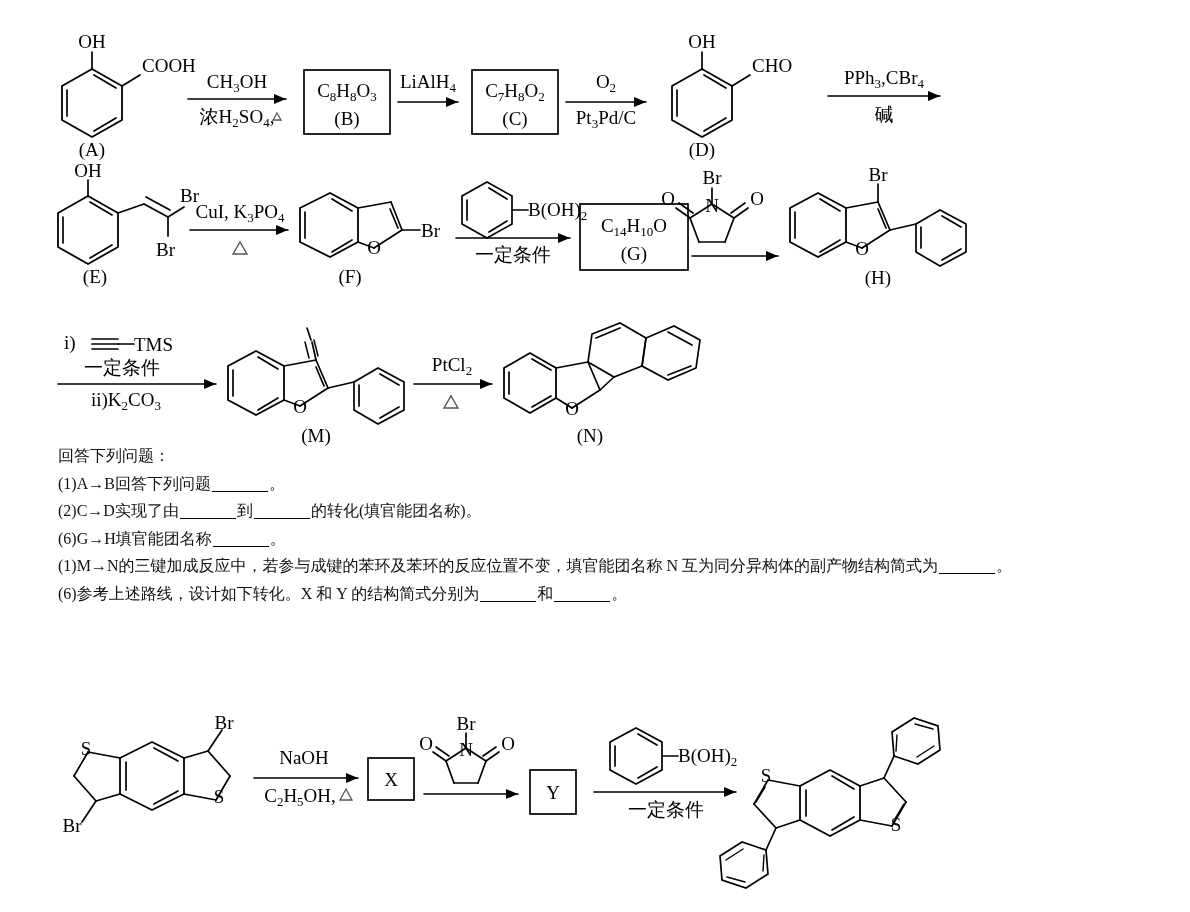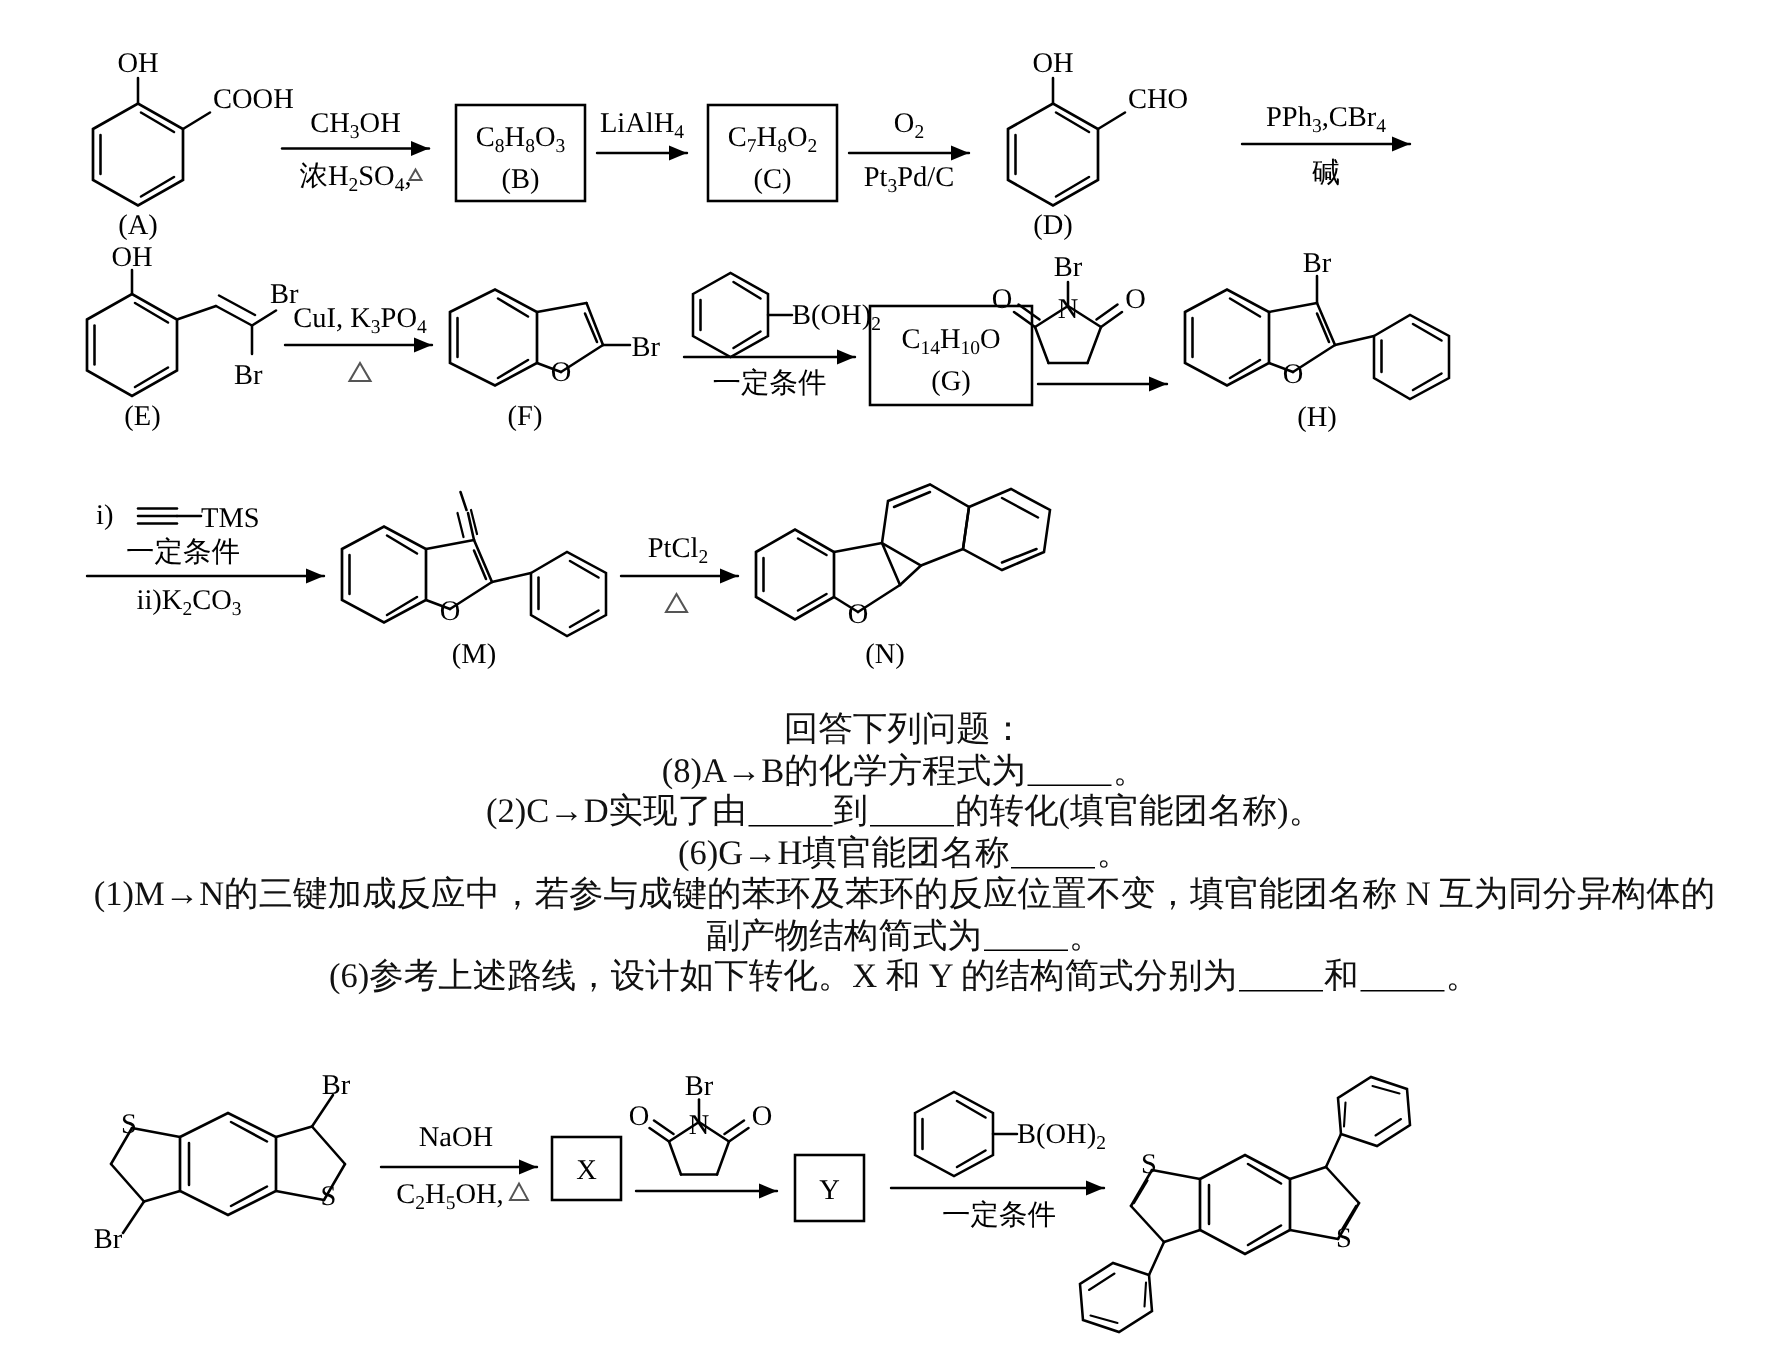--- a/index.html
+++ b/index.html
@@ -12,22 +12,22 @@
   .abs{position:absolute;}
   svg{display:block;overflow:visible;}
   text{font-family:"Liberation Serif","DejaVu Serif",serif;fill:#000;}
   .chem{font-size:19px;}
   .chem-sm{font-size:13px;}
   .lbl{font-size:19px;}
   .cond{font-size:19px;}
 
   
   .qblock{
-    position:absolute;left:58px;top:472px;width:1090px;
-    font-size:23px;line-height:27.5px;color:#111;text-align:center;
+    position:absolute;left:58px;top:442px;width:1090px;
+    font-size:16px;line-height:27.5px;color:#111;
   }
   .qline{white-space:nowrap;}
   .qwrap{white-space:normal;}
   .blank{
     display:inline-block;border-bottom:1.6px solid #000;
     width:56px;height:16px;vertical-align:-3px;margin:0 1px;
   }
   .latin{font-family:"Liberation Serif",serif;}
 </style>
 </head>
@@ -315,21 +315,21 @@
   </g>
   <text class="chem" x="572" y="89" text-anchor="middle" stroke="none" fill="#000">O</text>
   <text class="lbl" x="590" y="116" text-anchor="middle" stroke="none" fill="#000">(N)</text>
   </g>
 </svg>
 </div>
 
 <div class="qblock">
   <div class="qline">回答下列问题：</div>
 
-  <div class="qline"><span class="latin">(8)A→B</span><span>的化学方程式为</span><span class="blank"></span><span>。</span></div>
+  <div class="qline"><span class="latin">(1)A→B</span><span>回答下列问题</span><span class="blank"></span><span>。</span></div>
 
   <div class="qline"><span class="latin">(2)C→D</span><span>实现了由</span><span class="blank"></span><span>到</span><span class="blank"></span><span>的转化(填官能团名称)。</span></div>
 
   <div class="qline"><span class="latin">(6)G→H</span><span>填官能团名称</span><span class="blank"></span><span>。</span></div>
 
 
   <div class="qwrap"><span class="latin">(1)M→N</span><span>的三键加成反应中，若参与成键的苯环及苯环的反应位置不变，填官能团名称 N 互为同分异构体的副产物结构简式为</span><span class="blank"></span><span>。</span></div>
 
   <div class="qline"><span class="latin">(6)</span><span>参考上述路线，设计如下转化。X 和 Y 的结构简式分别为</span><span class="blank"></span><span>和</span><span class="blank"></span><span>。</span></div>
 </div>

